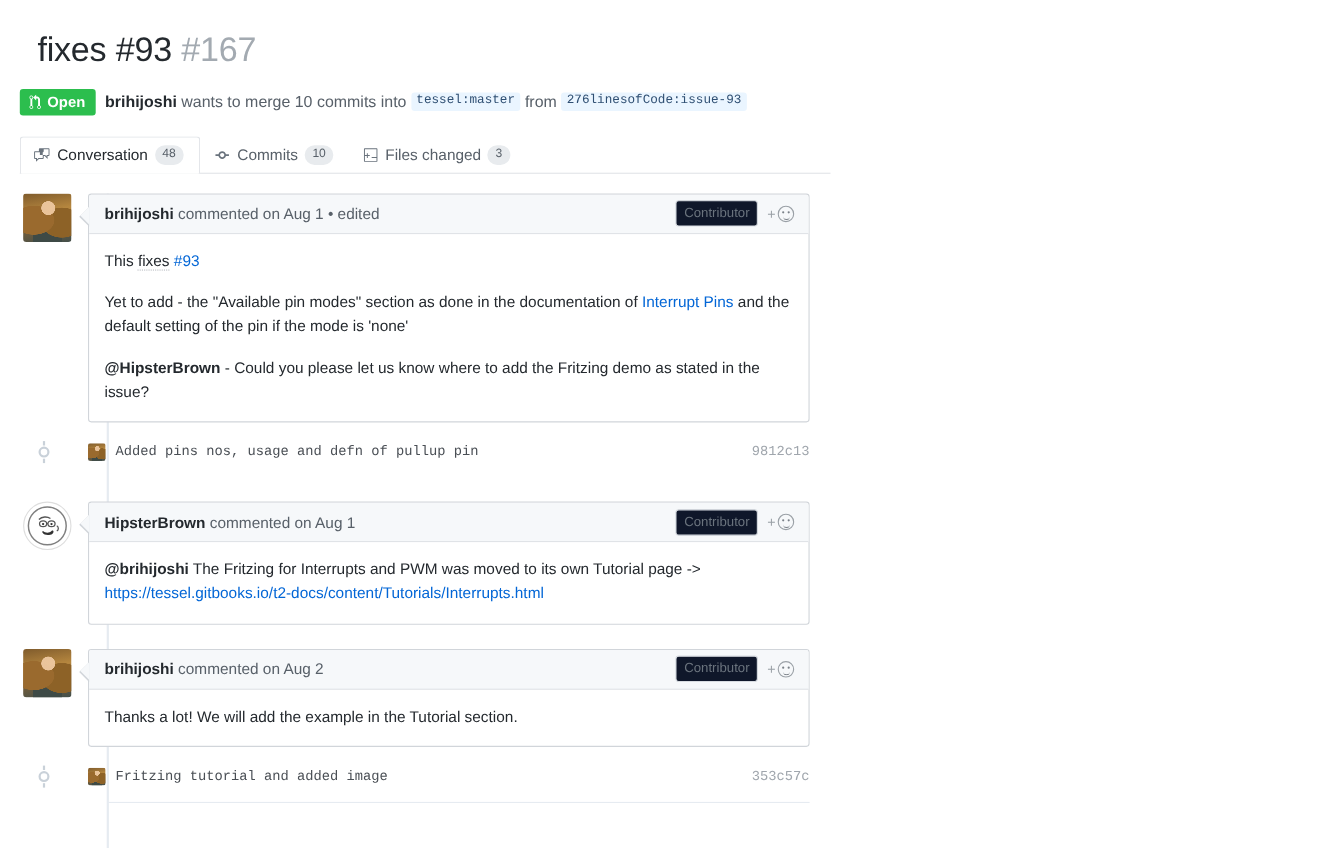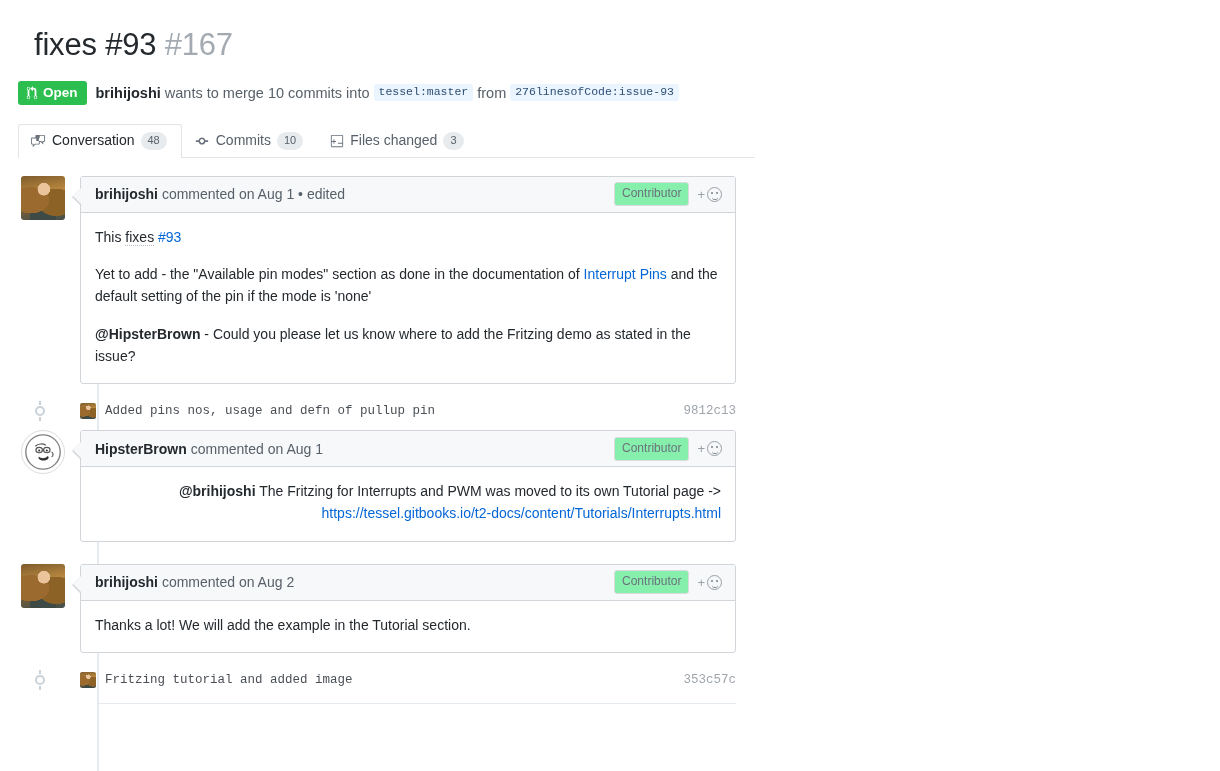--- a/index.html
+++ b/index.html
@@ -184,21 +184,21 @@
   }
   .comment-head .author { font-weight: bold; color: #24292e; }
   .head-right { margin-left: auto; display: flex; align-items: center; gap: 8px; }
   .assoc-badge {
     border: 1px solid #d8dce1;
     border-radius: 3px;
     font-size: 12px;
     color: #6a737d;
     padding: 2px 7px 3px;
     line-height: 1.4;
-    background: #86efac;
+    background: #0f172a;
   }
   .react-btn {
     display: inline-flex;
     align-items: center;
     gap: 2px;
     color: #9aa0a6;
     font-size: 13px;
     cursor: pointer;
     padding-right: 3px;
   }
@@ -377,21 +377,21 @@
 
   <div class="commit-row" style="margin-top:8px;">
     <span class="node"></span>
     <span class="commit-avatar">
       <span class="avatar-photo" style="display:block;width:100%;height:100%;"></span>
     </span>
     <span>Added pins nos, usage and defn of pullup pin</span>
     <span class="commit-sha">9812c13</span>
   </div>
 
-  <div class="item" style="margin-top:0;text-align:right;">
+  <div class="item" style="margin-top:26px;">
     <div class="avatar round" style="background:#fff;border:1px solid #ddd;">
       <svg width="42" height="42" viewBox="0 0 44 44">
         <circle cx="22" cy="22" r="18" fill="#fff" stroke="#808080" stroke-width="1.4"></circle>
         <path d="M14 16c3-3 8-3 11-1" fill="none" stroke="#555" stroke-width="1.3"></path>
         <ellipse cx="18" cy="20" rx="3.4" ry="2.8" fill="#fff" stroke="#555" stroke-width="1.2"></ellipse>
         <ellipse cx="26" cy="20" rx="3.4" ry="2.8" fill="#fff" stroke="#555" stroke-width="1.2"></ellipse>
         <line x1="21.4" y1="20" x2="22.6" y2="20" stroke="#555" stroke-width="1.2"></line>
         <circle cx="18" cy="20.4" r="1.1" fill="#333"></circle>
         <circle cx="26" cy="20.4" r="1.1" fill="#333"></circle>
         <path d="M31 22c2 1 2 4 0 5" fill="none" stroke="#555" stroke-width="1.2"></path>

